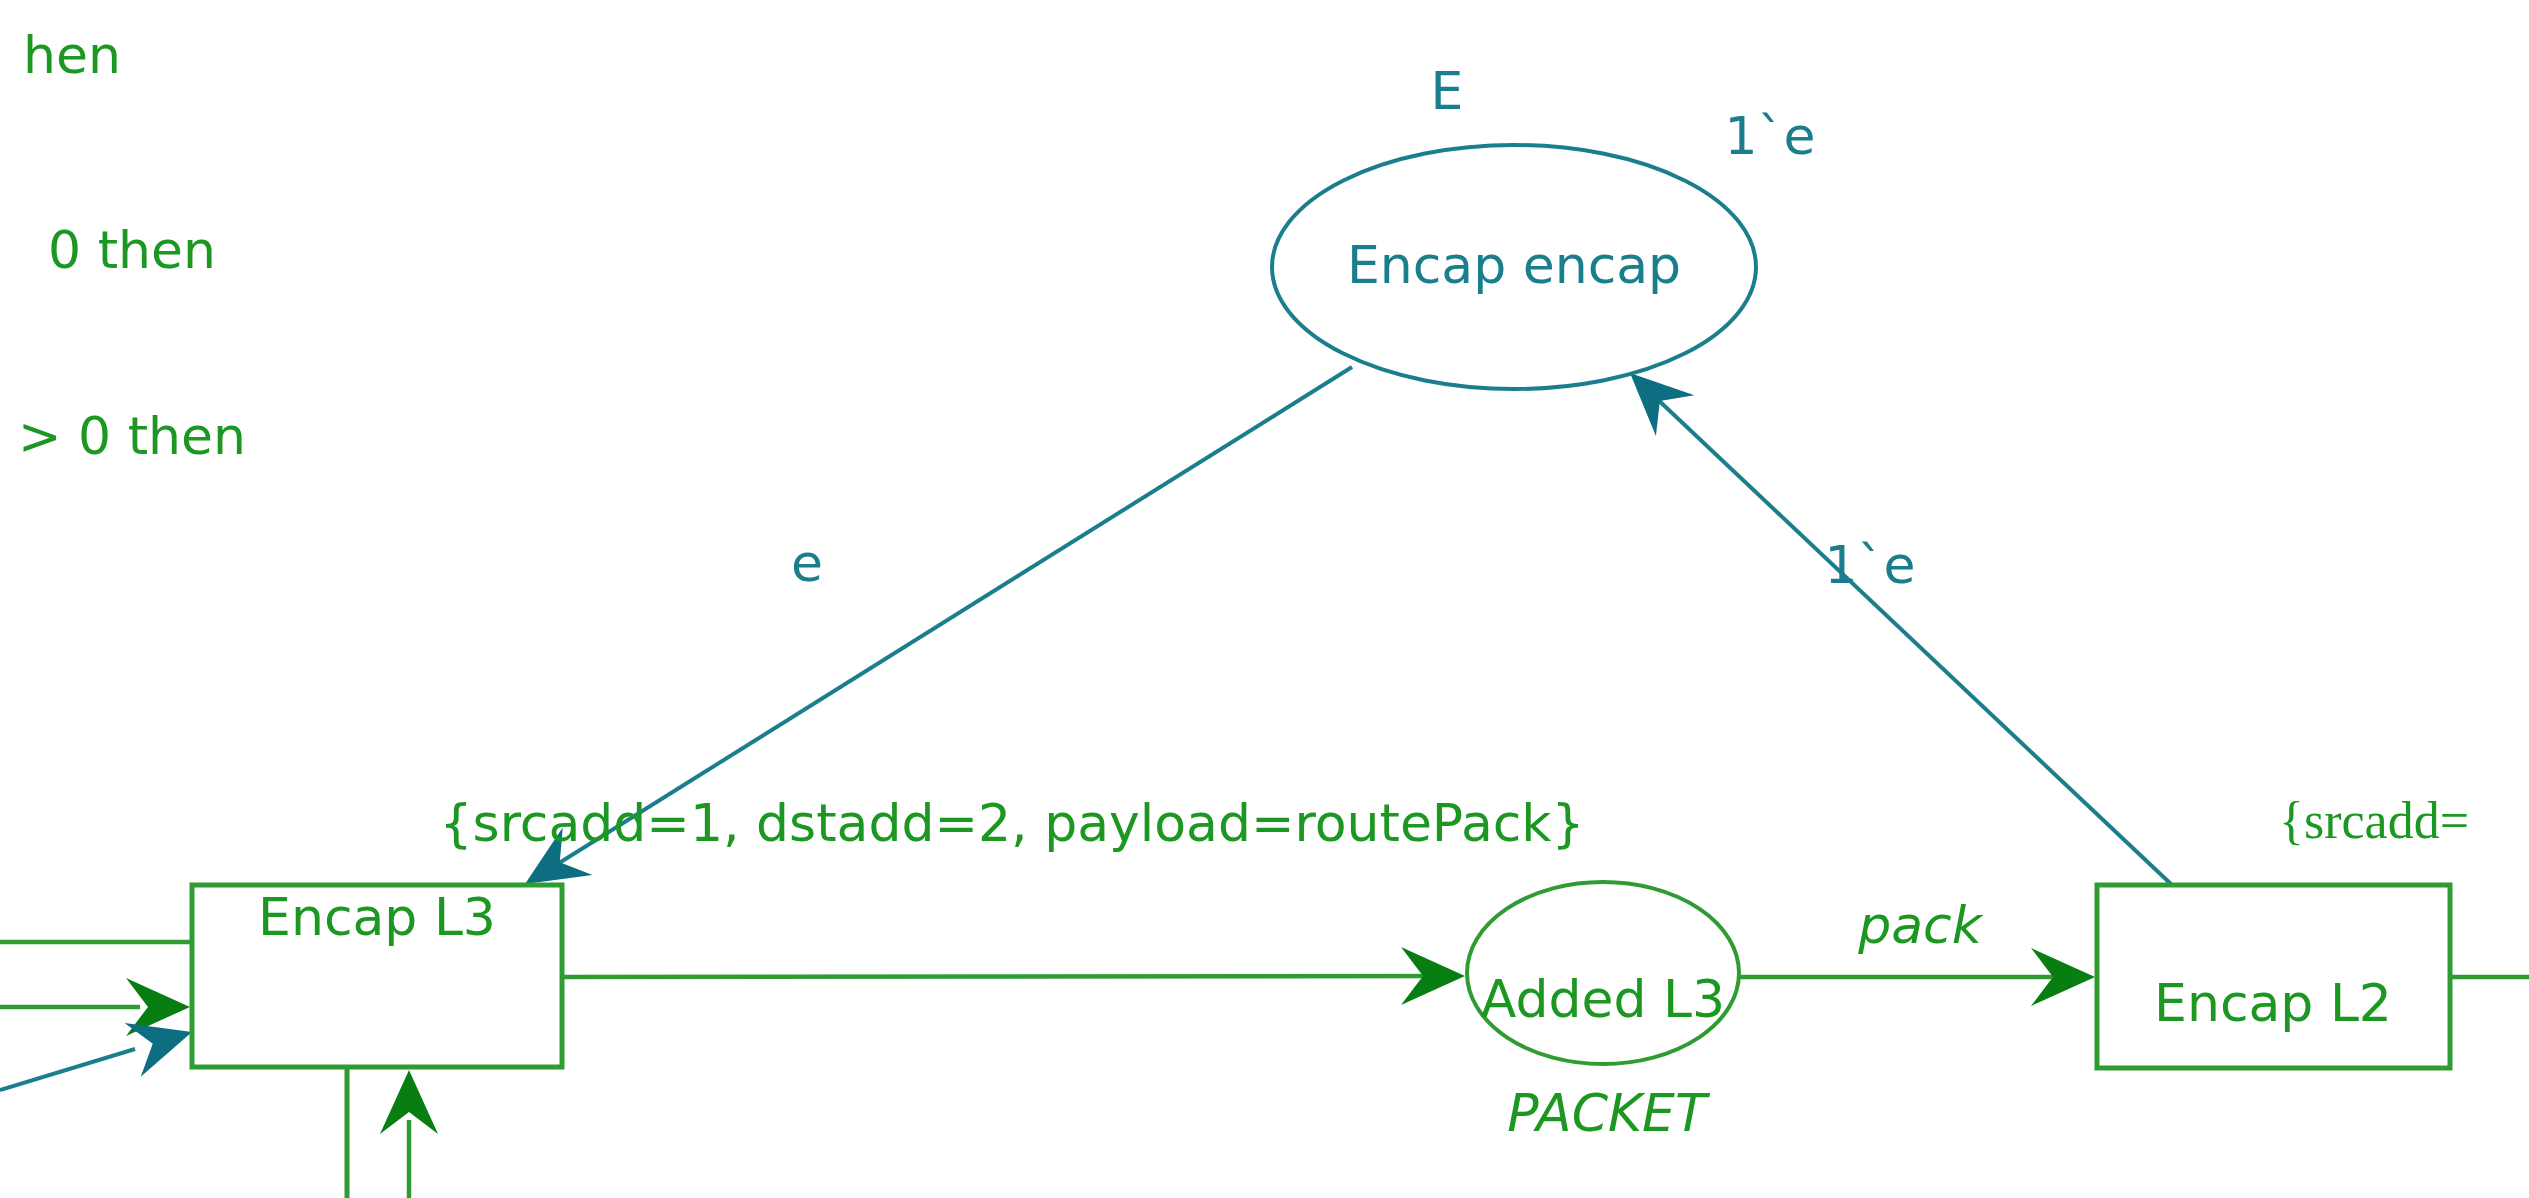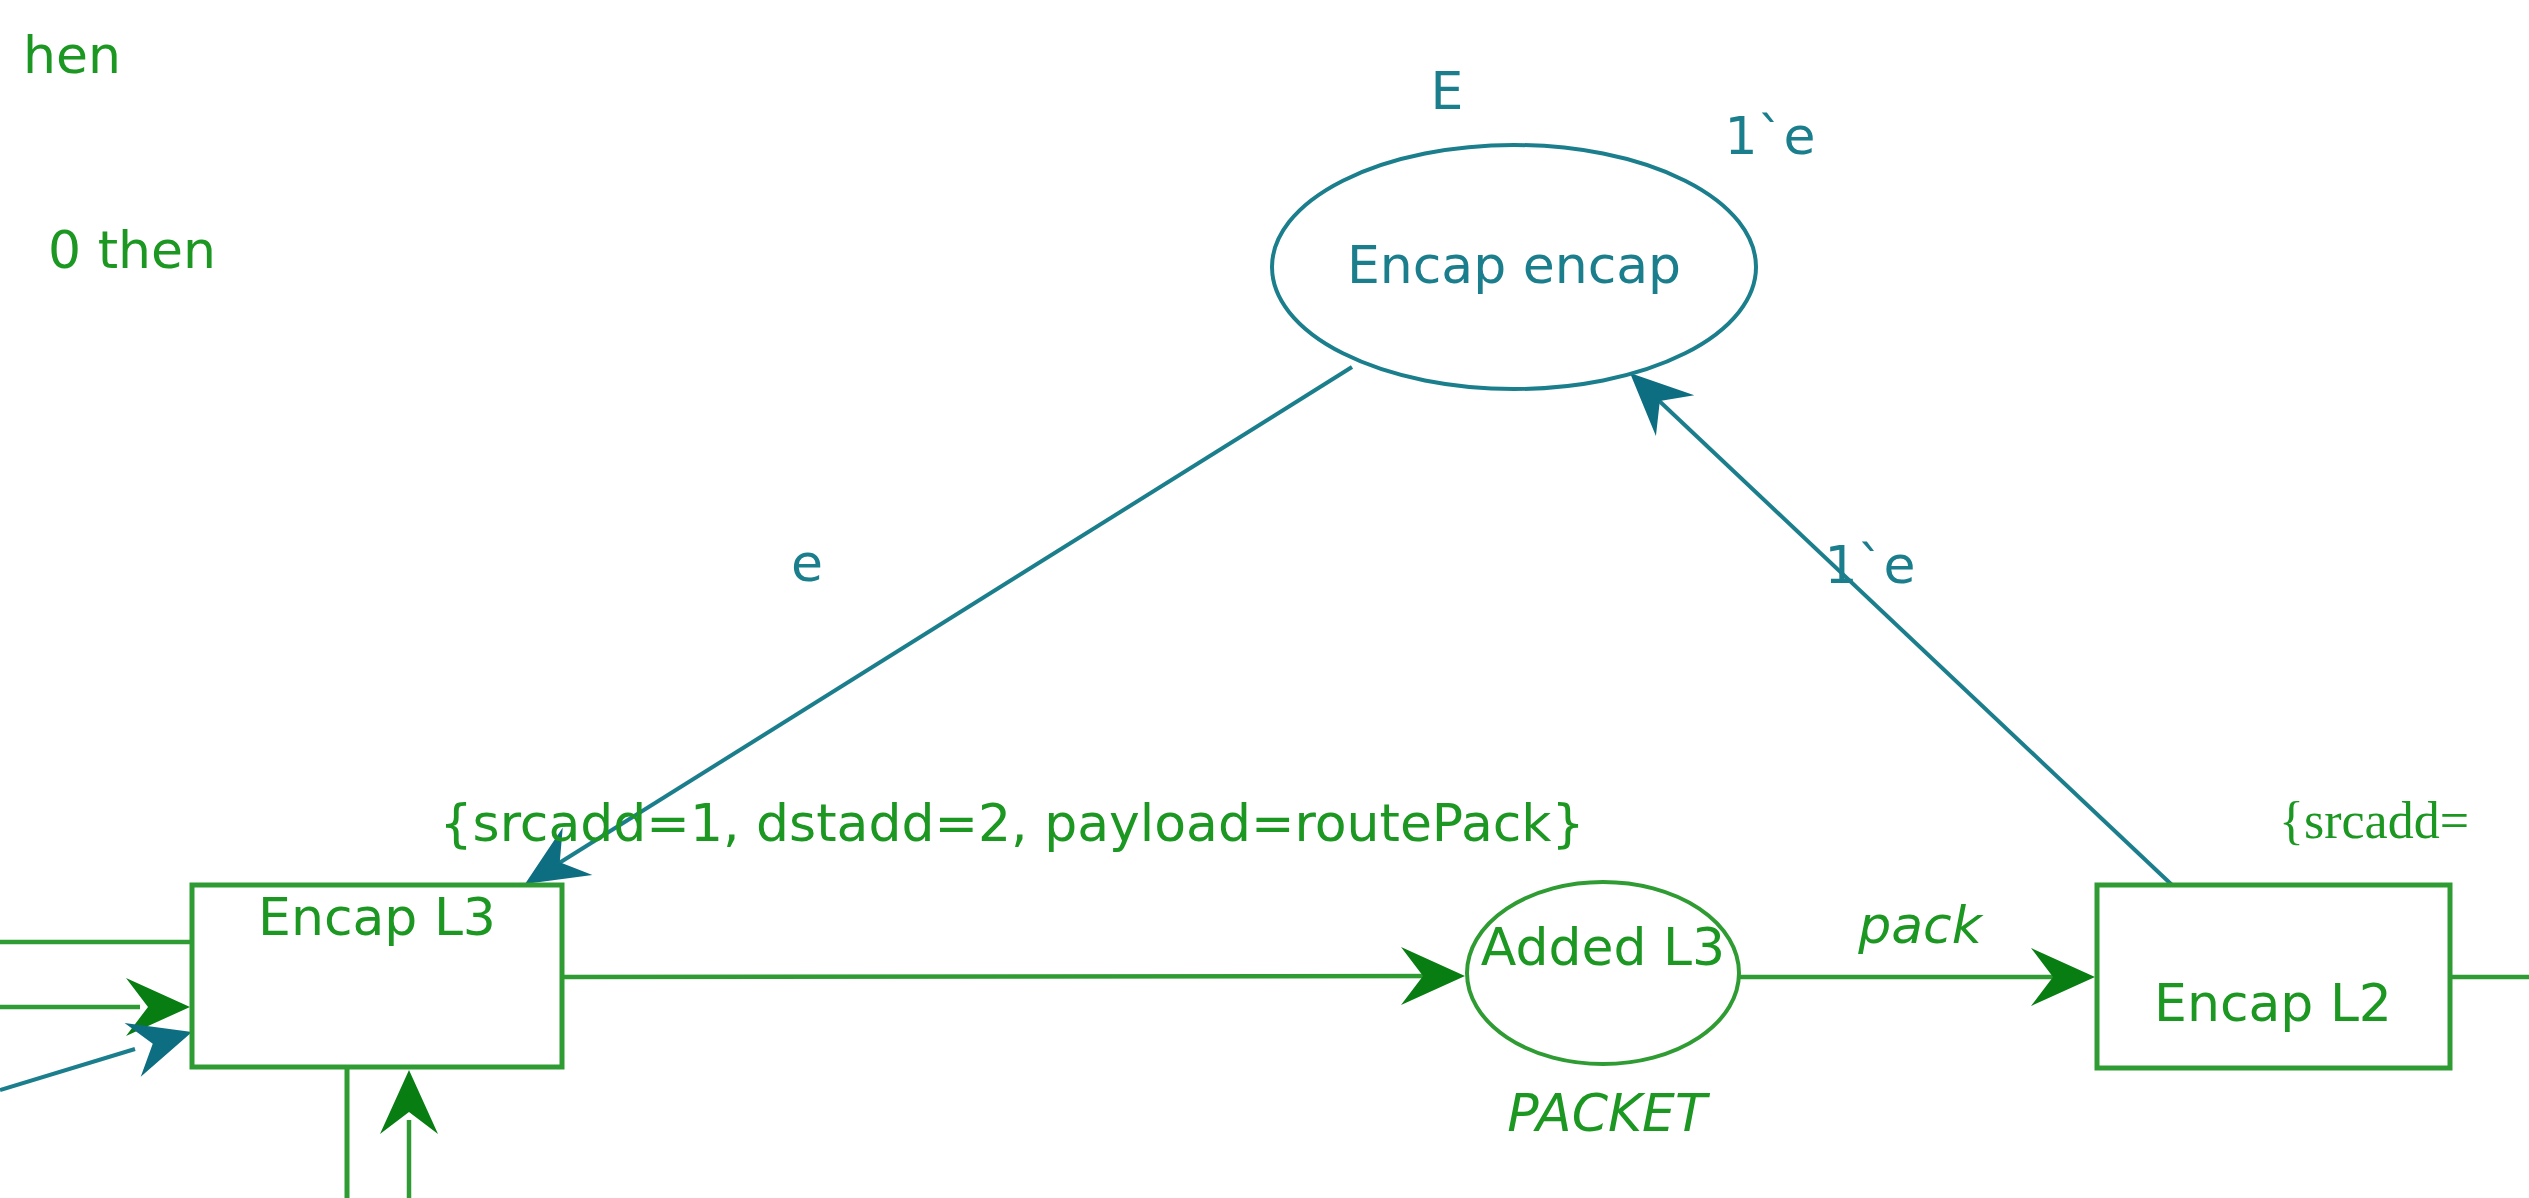--- a/index.html
+++ b/index.html
@@ -82,36 +82,37 @@
 
     <rect x="192" y="885" width="370" height="182" fill="#ffffff" stroke="var(--green-line)" stroke-width="5"></rect>
 
     <rect x="2097" y="885" width="353" height="183" fill="#ffffff" stroke="var(--green-line)" stroke-width="5"></rect>
   </svg>
 
   <div class="lbl green" style="left:72px; top:56px;">hen</div>
 
   <div class="lbl green" style="left:132px; top:251px;">0 then</div>
 
+  <div class="lbl green" style="left:132px; top:437px;">&gt; 0 then</div>
 
   <div class="lbl teal" style="left:1514px; top:266px;">Encap encap</div>
 
   <div class="lbl teal" style="left:1447px; top:92px;">E</div>
 
   <div class="lbl teal" style="left:1770px; top:137px;">1`e</div>
 
   <div class="lbl teal" style="left:807px; top:564px;">e</div>
 
   <div class="lbl teal" style="left:1870px; top:566px;">1`e</div>
 
   <div class="lbl green" style="left:1012px; top:824px;">{srcadd=1, dstadd=2, payload=routePack}</div>
 
   <div class="lbl green" style="left:377px; top:918px;">Encap L3</div>
 
-  <div class="lbl green" style="left:1603px; top:948px;">Added L3</div>
+  <div class="lbl green" style="left:1603px; top:1000px;">Added L3</div>
 
   <div class="lbl green" style="left:1607px; top:1114px;font-style:italic;">PACKET</div>
 
   <div class="lbl green" style="left:1920px; top:926px;font-style:italic;">pack</div>
 
   <div class="lbl green" style="left:2273px; top:976px;margin-top:28px;">Encap L2</div>
 
   <div class="lbl green left-anchor" style="left:2279px; top:821px;font-family:Liberation Serif, serif;">{srcadd=</div>
 
 </div>

